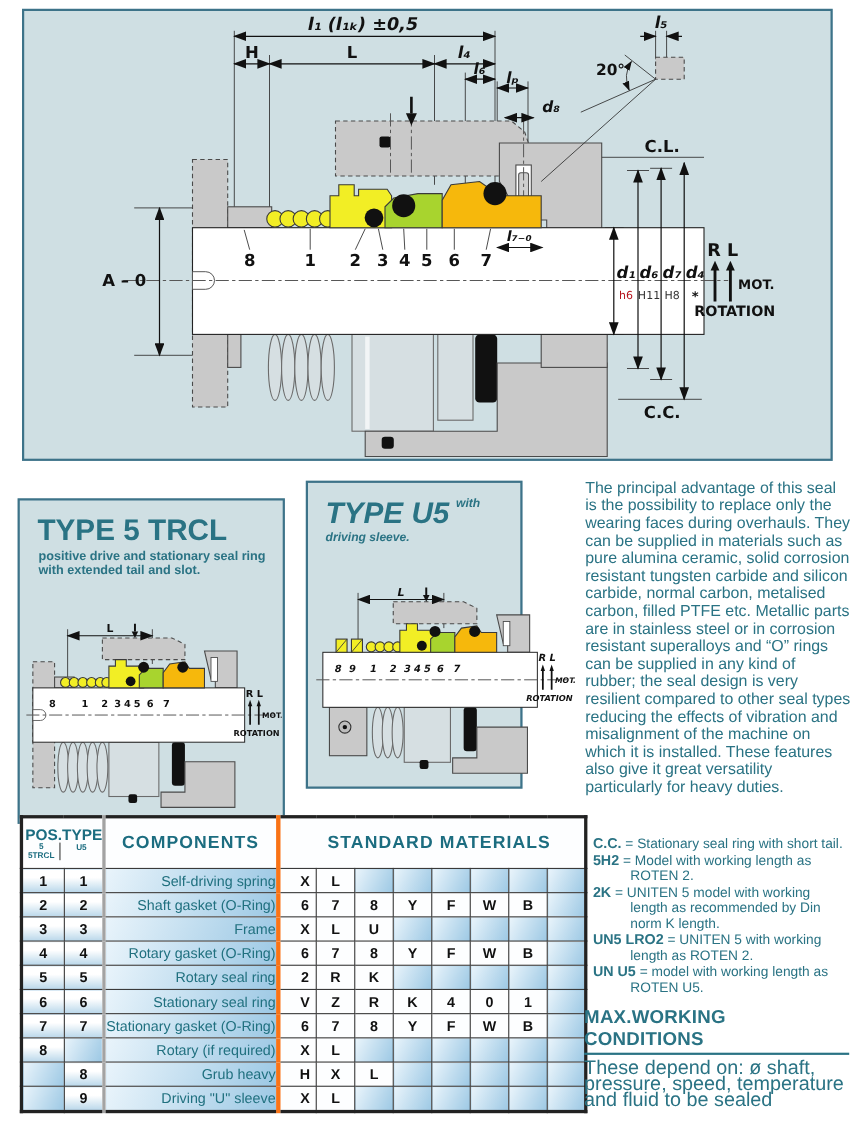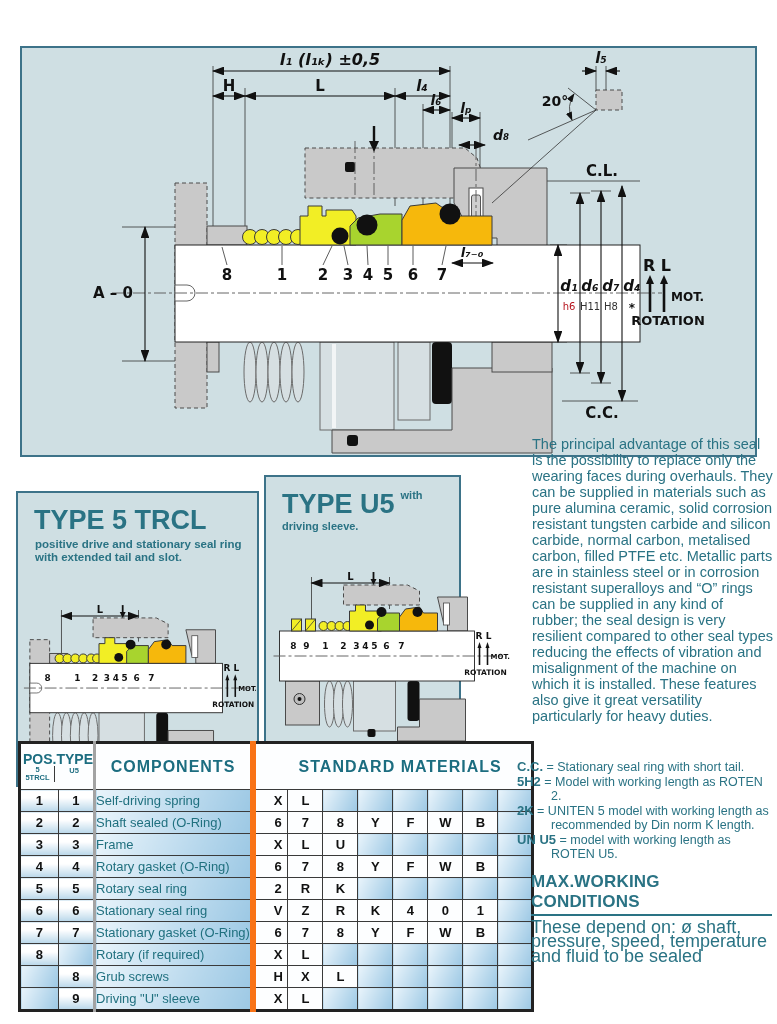--- a/index.html
+++ b/index.html
@@ -1,58 +1,58 @@
 <!DOCTYPE html>
 <html><head>
 <meta charset="utf-8">
 <style>
   html,body{margin:0;padding:0;}
   body{
     width:777px;height:1024px;position:relative;background:#ffffff;
     font-family:"Liberation Sans", sans-serif;
   }
   .panel{
-    position:absolute;background:#cfdfe3;border:2px solid #3d7389;box-sizing:border-box;margin-top:38px;
+    position:absolute;background:#cfdfe3;border:2px solid #3d7389;box-sizing:border-box;
   }
   #main-panel{left:20px;top:8px;width:737px;height:411px;}
   #box-5trcl{left:16px;top:453px;width:243px;height:296px;}
-  #box-u5{left:264px;top:437px;width:197px;height:280px;}
+  #box-u5{left:278px;top:437px;width:197px;height:280px;font-style:italic;}
   .box-title{color:#2a7384;font-weight:bold;font-size:27px;margin:12px 0 2px 16px;letter-spacing:0px;}
   .box-title .note{font-size:11px;font-weight:bold;vertical-align:14px;margin-left:6px;}
   .box-subtitle{color:#2a7384;font-weight:bold;font-size:11.5px;line-height:13px;margin:0 10px 0 17px;}
   .mini-svg{position:absolute;left:2px;bottom:4px;}
   #description{
     position:absolute;left:532px;top:436px;width:241px;
     color:#2a7384;font-size:14.5px;line-height:16px;
   }
   
   #materials-table{
     position:absolute;left:18px;top:741px;border-collapse:collapse;table-layout:fixed;
     border:3px solid #222;background:#fff;
   }
   #materials-table td,#materials-table th{border:1px solid #3a3a3a;padding:0;overflow:hidden;white-space:nowrap;}
   #materials-table th{background:#fdfeff;height:45px;vertical-align:middle;}
   #materials-table .th-comp,#materials-table td.comp{border-left:3px solid #a3a3a3;}
-  #materials-table .th-mat,#materials-table td.m0{border-left:6px solid #f97316;padding-left:13px;}
+  #materials-table .th-mat,#materials-table td.m0{border-left:4px solid #f97316;padding-left:13px;}
   .pt-top{color:#1c6d80;font-weight:bold;font-size:14px;text-align:center;padding-left:2px;line-height:14px;}
   .pt-sub{display:flex;color:#1c6d80;font-weight:bold;font-size:7.5px;line-height:8px;text-align:center;}
   .pt-sub .s1{width:33px;}
   .pt-sub .s2{flex:1;border-left:1px solid #3a3a3a;padding-top:1px;}
   .th-comp,.th-mat{color:#1c6d80;font-weight:bold;font-size:16px;text-align:center;letter-spacing:1px;}
   #materials-table td{height:21px;font-size:13px;}
   td.pos{background:linear-gradient(180deg,#ffffff 35%,#b9d7ea 100%);color:#111;font-weight:bold;text-align:center;}
   td.comp{
     background:linear-gradient(115deg,#e9f4fb 0%,#9cc8e4 100%);
-    color:#20707f;font-size:12px;text-align:left;padding-left:6px;font-weight:normal;
+    color:#20707f;font-size:12px;text-align:right;padding-left:6px;font-weight:normal;
   }
   td.mat{background:#fdfeff;color:#111;font-weight:bold;text-align:center;}
   td.pos.empty,td.mat.empty{background:linear-gradient(115deg,#e9f4fb 0%,#9cc8e4 100%);}
   
   #right-info{position:absolute;left:531px;top:760px;width:241px;color:#2a7384;}
-  .def{font-size:12.5px;line-height:14.5px;padding-left:20px;text-indent:-34px;margin:0;}
+  .def{font-size:12.5px;line-height:14.5px;padding-left:42px;text-indent:-34px;margin:0;}
   .def b{font-size:13px;}
   #wc-title{font-size:17px;font-weight:bold;margin-top:10px;padding-bottom:2px;border-bottom:2px solid #2a7384;letter-spacing:0.2px;}
   #wc-intro{font-size:18px;line-height:14.5px;margin-top:4px;}
   
   svg text{font-family:"DejaVu Sans","Liberation Sans",sans-serif;}
   .dim{font-style:italic;font-weight:bold;fill:#111;}
   .lbl{font-weight:bold;fill:#111;}
   .thin{stroke:#333;stroke-width:0.8;fill:none;}
   .dimline{stroke:#111;stroke-width:1.1;fill:none;}
   .part-gray{fill:#c9c9c9;stroke:#4a4a4a;stroke-width:1;}
@@ -416,21 +416,21 @@
         <td class="mat empty"></td>
         <td class="mat empty"></td>
         <td class="mat empty"></td>
         <td class="mat empty"></td>
         <td class="mat empty"></td>
         <td class="mat empty"></td>
       </tr>
       <tr>
         <td class="pos">2</td>
         <td class="pos">2</td>
-        <td class="comp">Shaft sealed (O-Ring)</td>
+        <td class="comp">Shaft gasket (O-Ring)</td>
         <td class="mat m0">6</td>
         <td class="mat">7</td>
         <td class="mat">8</td>
         <td class="mat">Y</td>
         <td class="mat">F</td>
         <td class="mat">W</td>
         <td class="mat">B</td>
         <td class="mat empty"></td>
       </tr>
       <tr>
@@ -507,21 +507,21 @@
         <td class="mat empty"></td>
         <td class="mat empty"></td>
         <td class="mat empty"></td>
         <td class="mat empty"></td>
         <td class="mat empty"></td>
         <td class="mat empty"></td>
       </tr>
       <tr>
         <td class="pos empty"></td>
         <td class="pos">8</td>
-        <td class="comp">Grub screws</td>
+        <td class="comp">Grub heavy</td>
         <td class="mat m0">H</td>
         <td class="mat">X</td>
         <td class="mat">L</td>
         <td class="mat empty"></td>
         <td class="mat empty"></td>
         <td class="mat empty"></td>
         <td class="mat empty"></td>
         <td class="mat empty"></td>
       </tr>
       <tr>
@@ -538,18 +538,19 @@
         <td class="mat empty"></td>
       </tr>
     </tbody>
 </table>
 
 <div id="right-info">
   <div id="defs">
       <div class="def"><b>C.C.</b> = Stationary seal ring with short tail.</div>
       <div class="def"><b>5H2</b> = Model with working length as ROTEN 2.</div>
       <div class="def"><b>2K</b> = UNITEN 5 model  with working length as recommended by Din norm K length.</div>
+      <div class="def"><b>UN5 LRO2</b> = UNITEN 5 with working length as ROTEN 2.</div>
       <div class="def"><b>UN U5</b> = model with working length as ROTEN U5.</div>
     </div>
   <div id="wc-title">MAX.WORKING CONDITIONS</div>
   <div id="wc-intro">These depend on: ø shaft, pressure, speed, temperature and fluid to be sealed</div>
 
 </div>
 
 </body></html>

